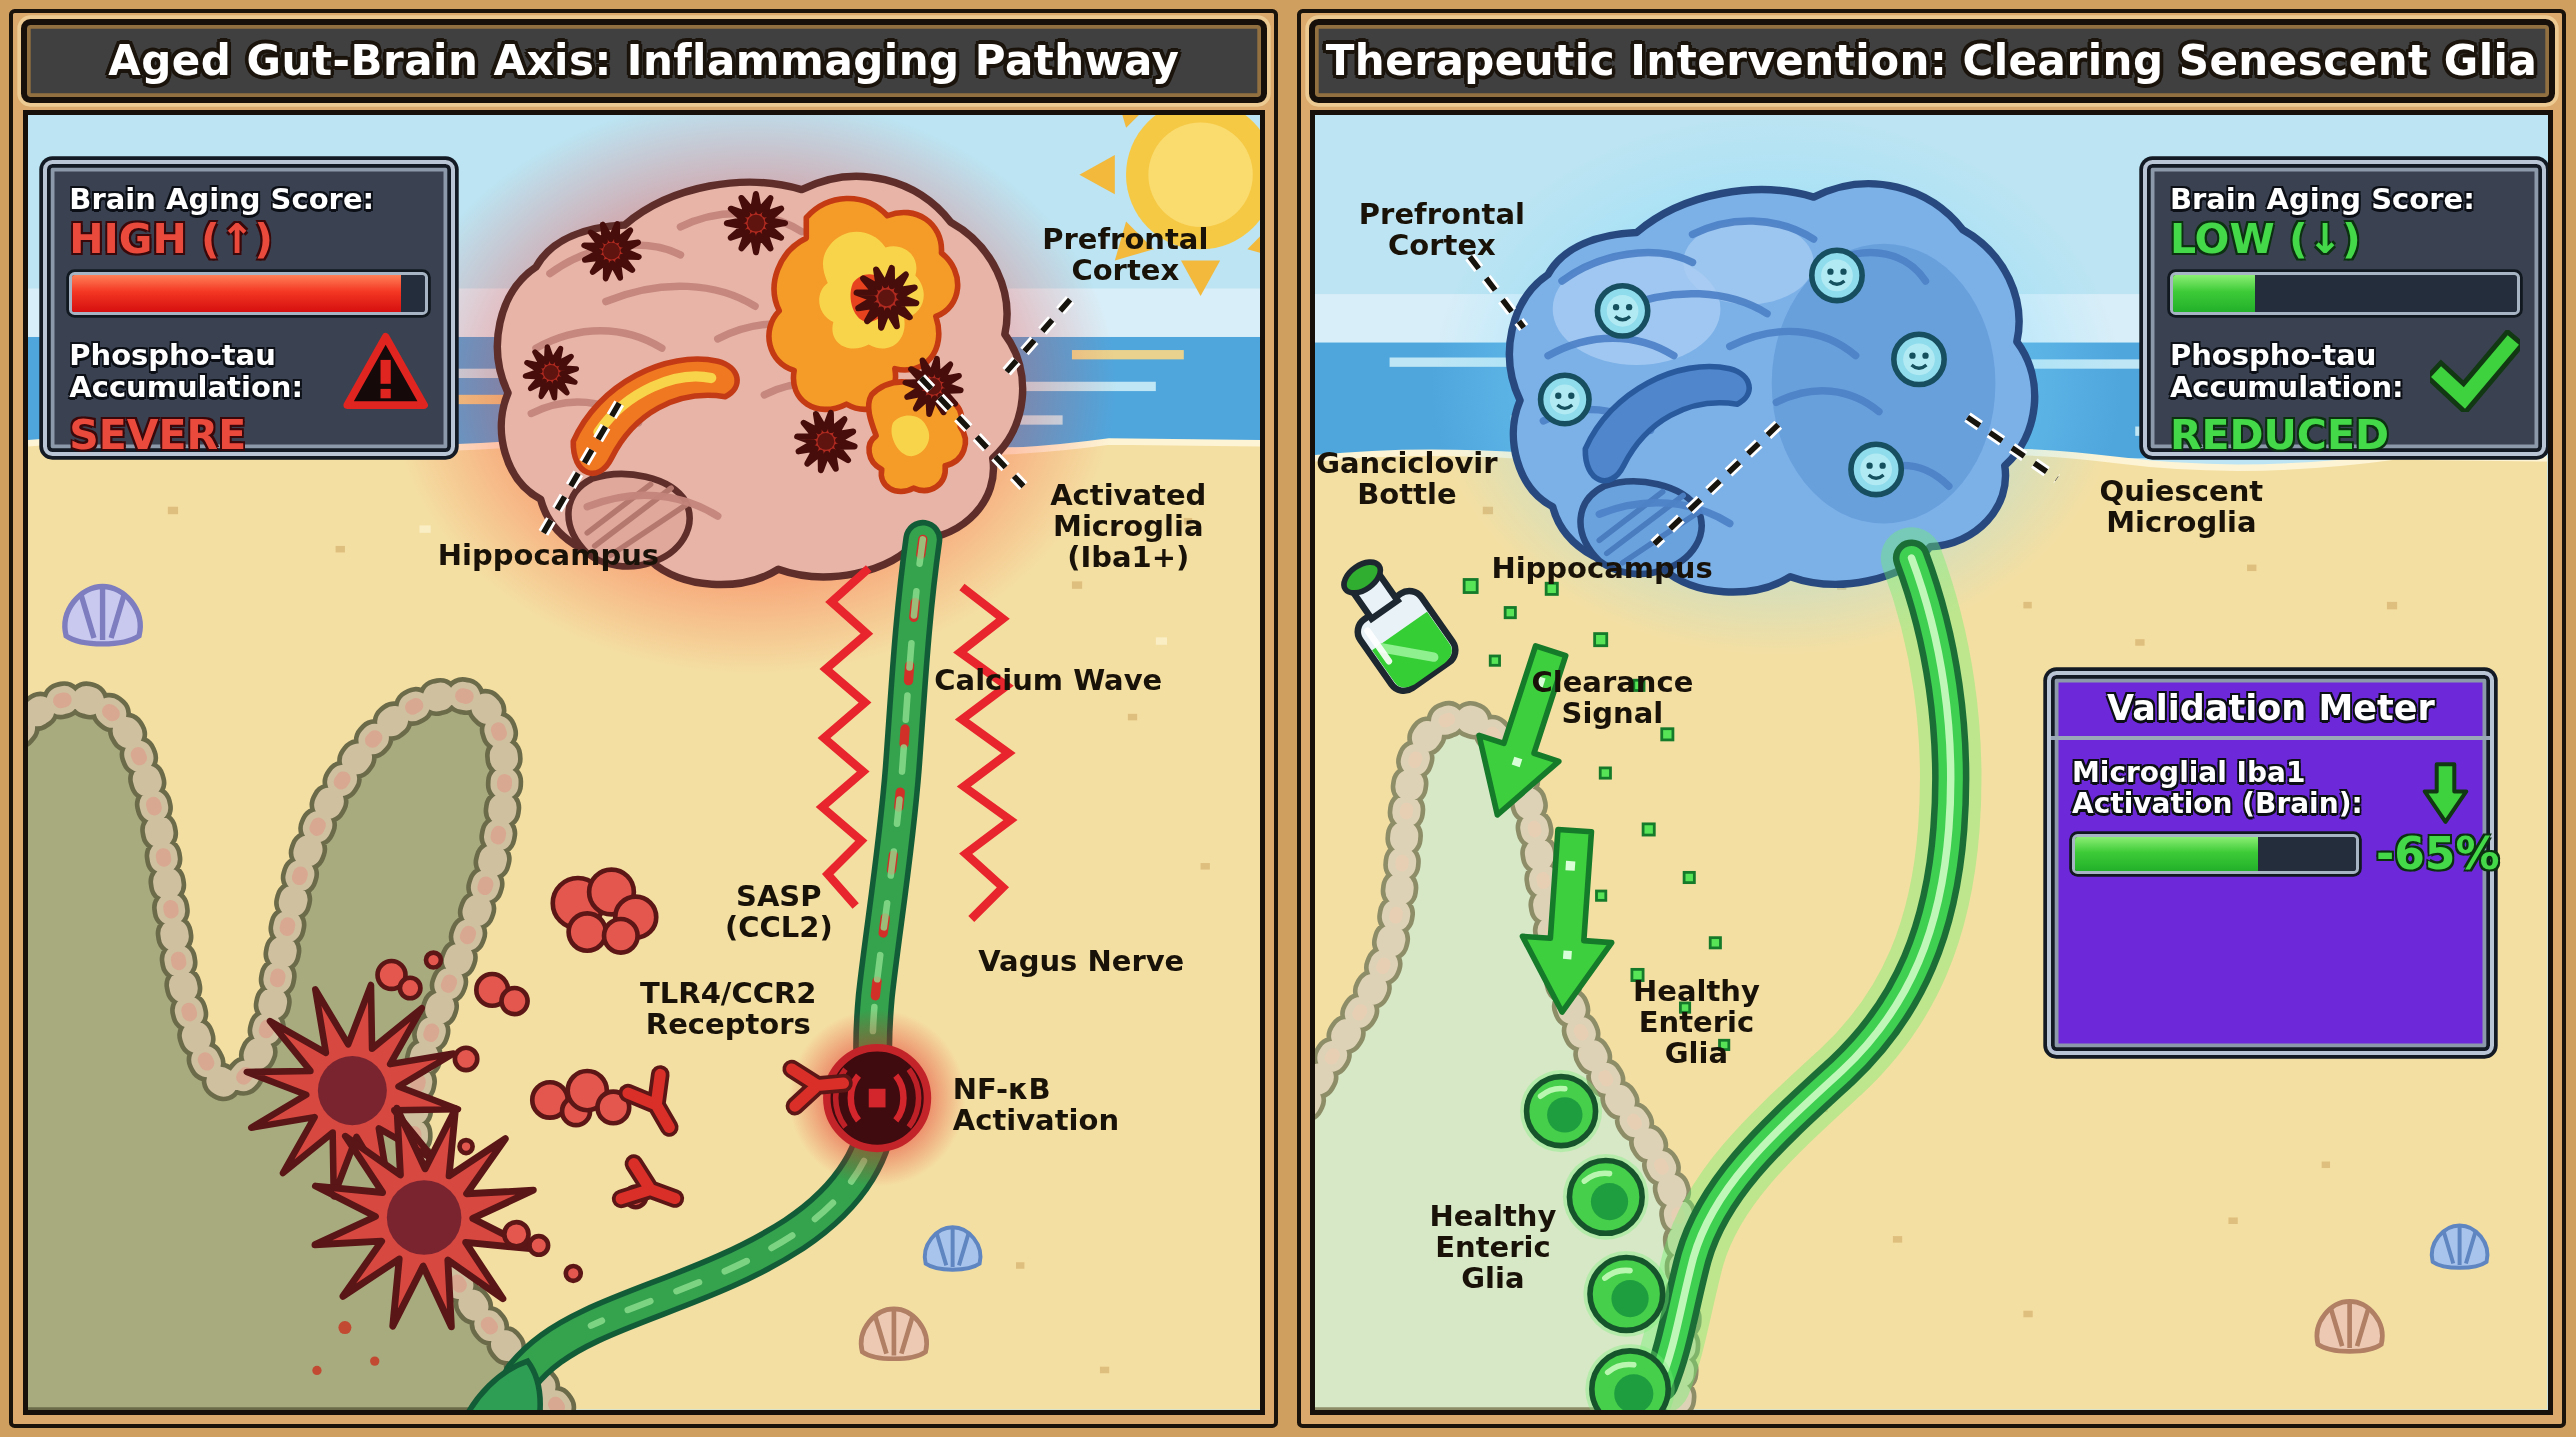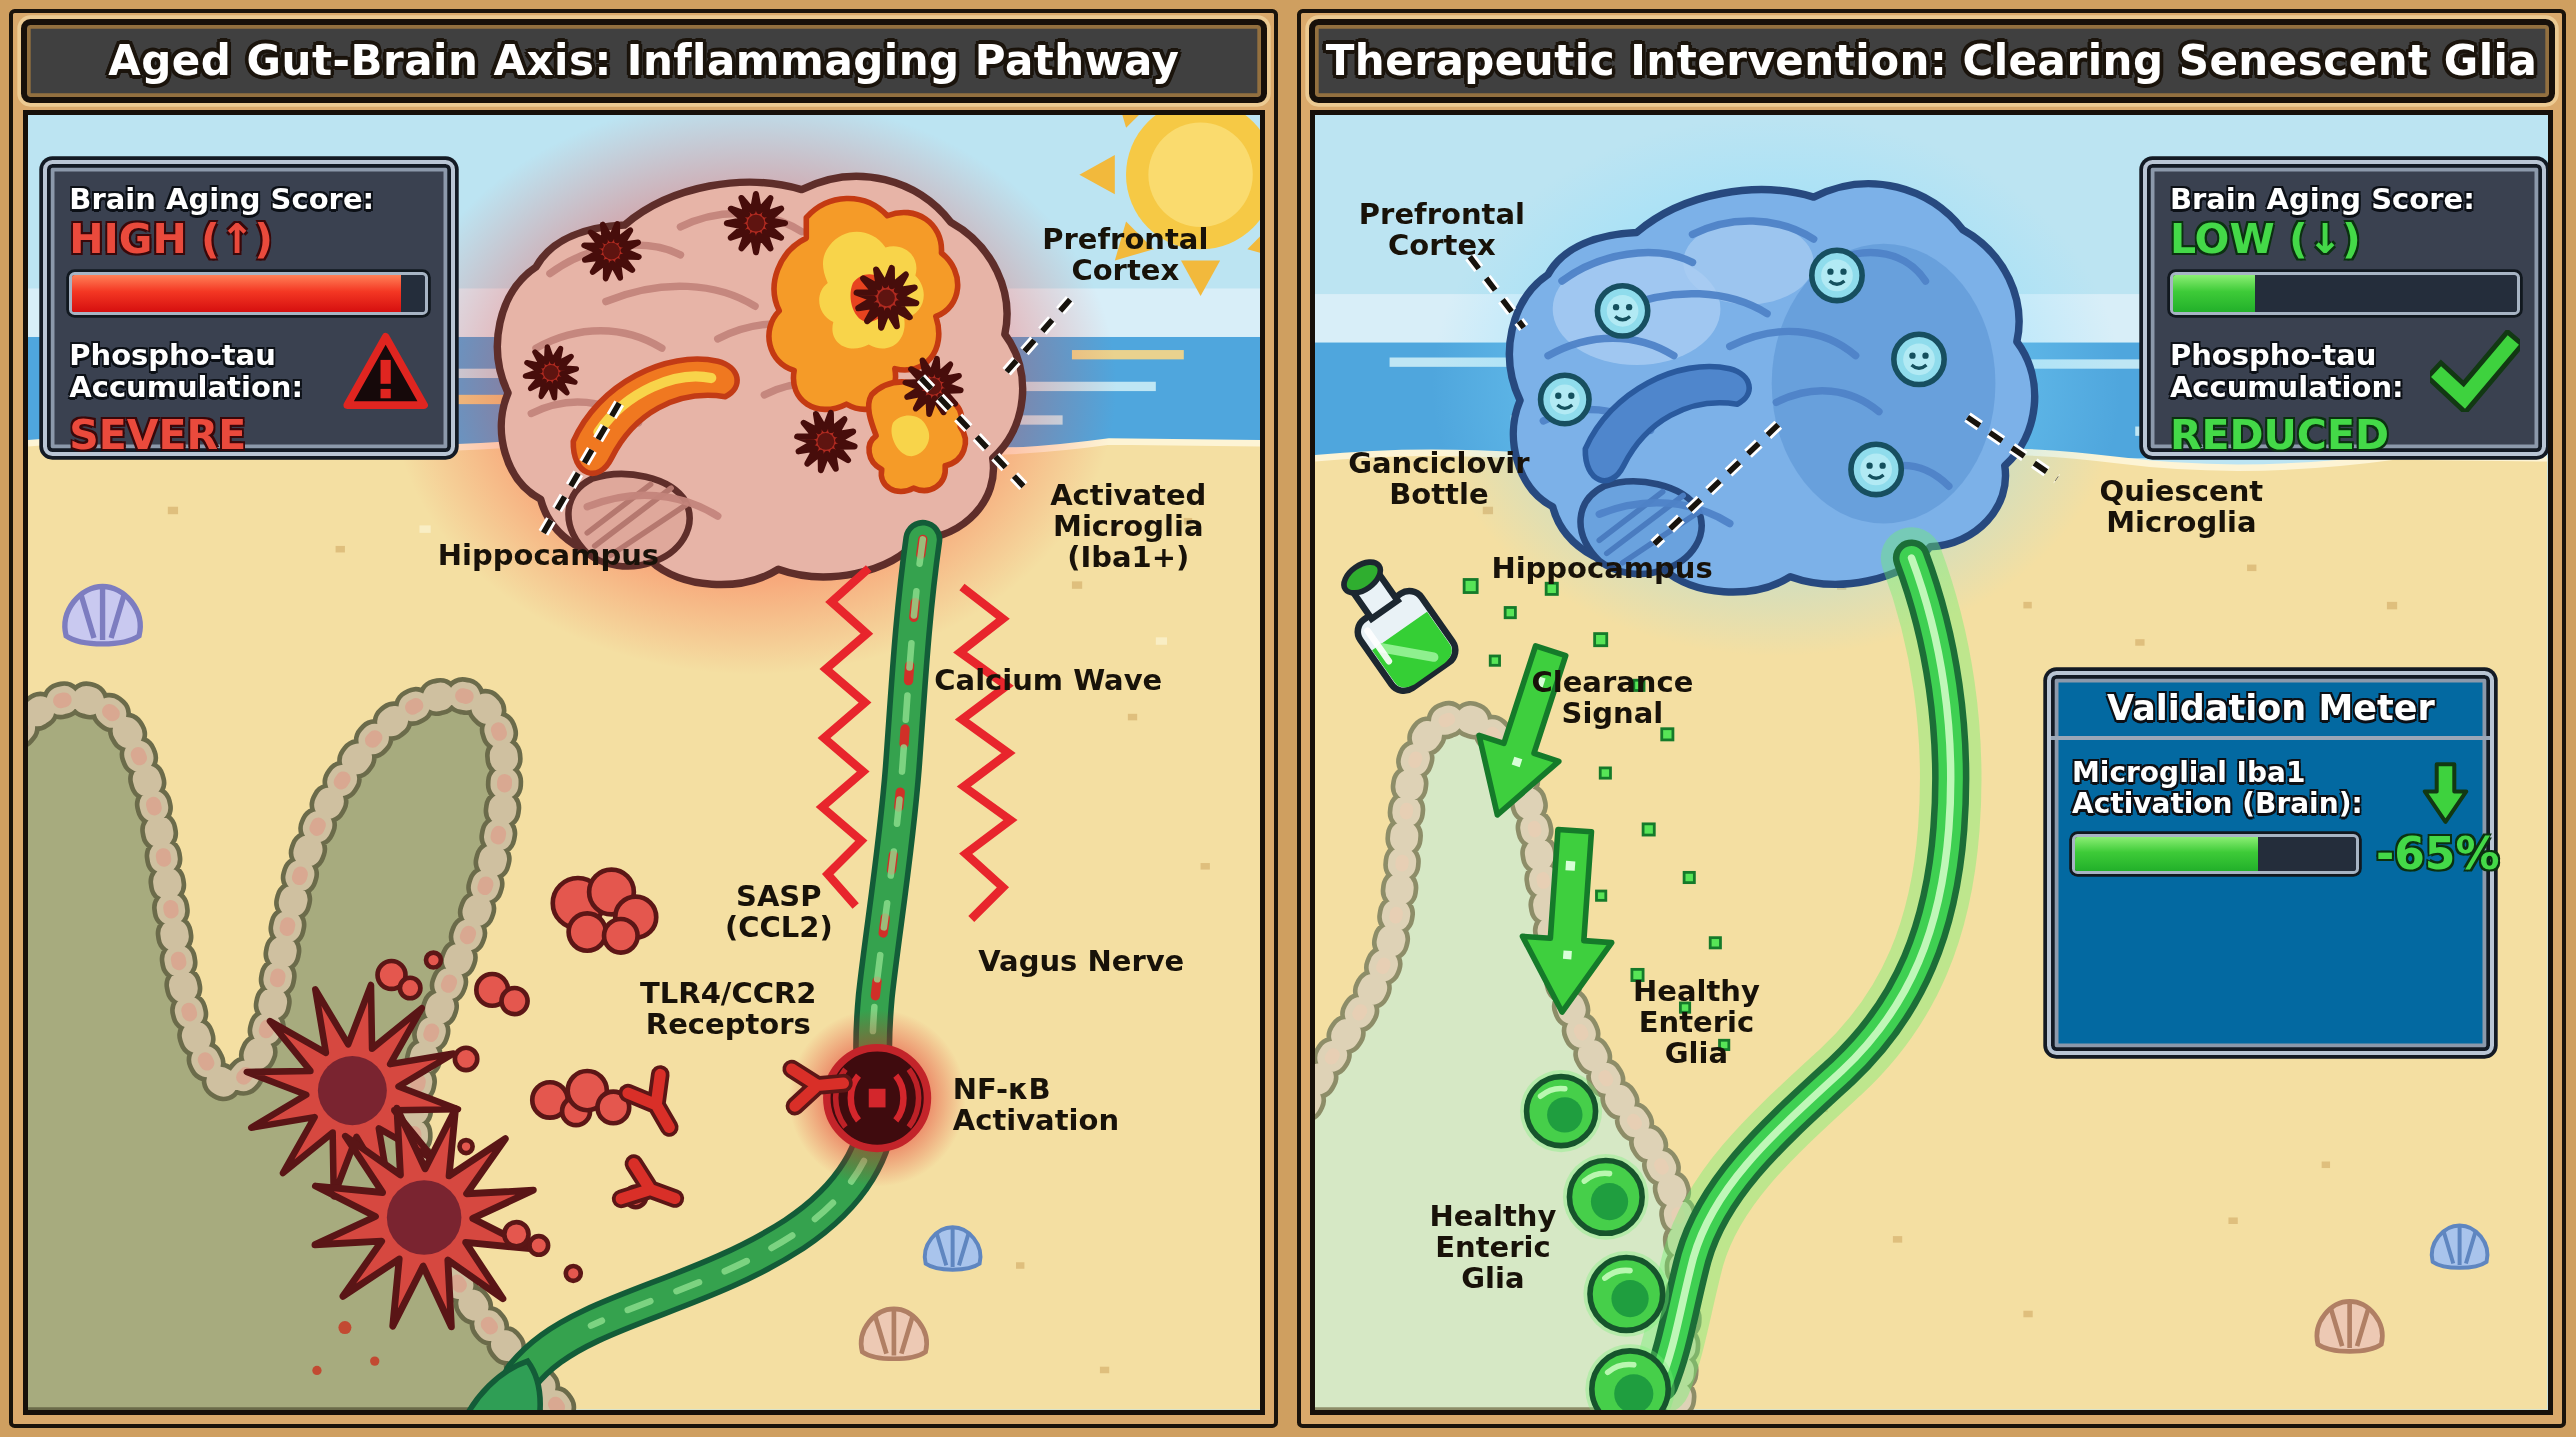--- a/index.html
+++ b/index.html
@@ -19,21 +19,21 @@
   .sp-label{font-size:29px;font-weight:700;color:#fff;line-height:1.12;}
   .outlined{text-shadow:-1.9px -1.9px 0 #0c1016,1.9px -1.9px 0 #0c1016,-1.9px 1.9px 0 #0c1016,1.9px 1.9px 0 #0c1016,0 2.8px 0 #0c1016;}
   .sp-value{font-size:41px;font-weight:800;margin-top:1.9px;line-height:1.05;}
   .red-text{color:#ea4a3c;text-shadow:-1.9px -1.9px 0 #39080a,1.9px -1.9px 0 #39080a,-1.9px 1.9px 0 #39080a,1.9px 1.9px 0 #39080a;}
   .green-text{color:#44d948;text-shadow:-1.9px -1.9px 0 #0b3110,1.9px -1.9px 0 #0b3110,-1.9px 1.9px 0 #0b3110,1.9px 1.9px 0 #0b3110;}
   .sp-bar{margin:11.2px 0 15px;height:37px;background:#242d3b;border:3.7px solid #a7b4c4;border-radius:5.6px;box-shadow:0 0 0 2.8px #11181f;overflow:hidden;}
   .sp-fill{height:100%;}
   .fill-red{background:linear-gradient(180deg,#ff8057 0%,#f43723 45%,#d50f0f 100%);}
   .fill-green{background:linear-gradient(180deg,#8bee74 0%,#3ecb38 45%,#22b02a 100%);}
   .sp-row{display:flex;align-items:center;gap:15px;}
-  .meter-panel{position:absolute;background:#0369a1;border:4.7px solid #b9c5d4;border-radius:9.4px;z-index:4;
+  .meter-panel{position:absolute;background:#6d28d9;border:4.7px solid #b9c5d4;border-radius:9.4px;z-index:4;
     box-shadow:0 0 0 3.7px #131a24, inset 0 0 0 3.7px #131a24, inset 0 0 0 7.5px #8c99ab;box-sizing:border-box;padding:0 20.6px 13px;}
   .meter-header{margin:3.7px -20.6px 11.2px;padding:9.4px 0 7.5px;border-bottom:4.7px solid #9aa7b8;text-align:center;font-size:35px;font-weight:800;color:#fff;}
   .metric{margin-top:7.5px;}
   .m-top{display:flex;justify-content:space-between;align-items:flex-start;}
   .m-label{font-size:28px;font-weight:700;color:#fff;line-height:1.12;white-space:pre-line;}
   .m-arrow{margin-top:3.7px;flex:0 0 auto;}
   .m-bottom{display:flex;align-items:center;gap:17px;margin-top:7.5px;}
   .m-bar{flex:0 0 281px;height:34px;background:#242d3b;border:3.7px solid #a7b4c4;border-radius:5.6px;box-shadow:0 0 0 2.8px #11181f;overflow:hidden;}
   .m-value{font-size:44px;font-weight:800;line-height:1;}
 </style>
@@ -532,21 +532,21 @@
             <div class="m-bar">
                 <div class="sp-fill fill-green" style="width: 65%;"></div>
               </div>
             <div class="m-value green-text">-65%</div>
           </div>
         </div>
       </div>
 
       <div class="dlabel" style="left:26px;top:84px;width:201px;">Prefrontal
 Cortex</div>
-      <div class="dlabel" style="left:0px;top:333px;width:183px;margin-left:32px;">Ganciclovir
+      <div class="dlabel" style="left:0px;top:333px;width:183px;">Ganciclovir
 Bottle</div>
       <div class="dlabel" style="left:176px;top:438px;width:197px;">Hippocampus</div>
       <div class="dlabel" style="left:749px;top:361px;width:234px;">Quiescent
 Microglia</div>
       <div class="dlabel" style="left:213px;top:552px;width:168px;">Clearance
 Signal</div>
       <div class="dlabel" style="left:292px;top:861px;width:178px;">Healthy
 Enteric
 Glia</div>
       <div class="dlabel" style="left:86px;top:1086px;width:183px;">Healthy

